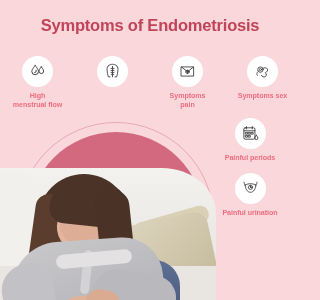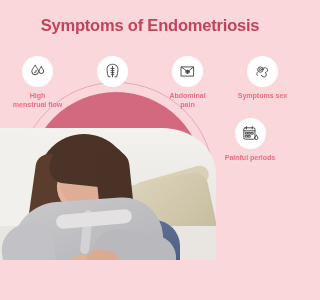--- a/index.html
+++ b/index.html
@@ -2,21 +2,21 @@
 <html><head>
 <meta charset="utf-8">
 <style>
   html,body{margin:0;padding:0;}
   body{
     width:300px;height:300px;overflow:hidden;
     font-family:"Liberation Sans", sans-serif;
     background:#f9d7da;
   }
   #infographic{
-    position:relative;width:300px;height:260px;overflow:hidden;
+    position:relative;width:300px;height:300px;overflow:hidden;
     background:#f9d7da;
   }
 
   
   #title{
     position:absolute;left:0;top:16px;width:300px;
     text-align:center;
     font-size:16.5px;font-weight:bold;letter-spacing:-0.2px;
     color:#c0445a;
   }
@@ -251,21 +251,21 @@
     <div class="top-cell">
       <div class="icon-bubble">
         <svg width="19" height="19" viewBox="0 0 24 24" fill="none" stroke="#3b3b3b" stroke-width="1.1" stroke-linecap="round" stroke-linejoin="round">
           <path d="M4.3 6.2h15.4v11.6H4.3z"></path>
           <path d="M4.3 6.2 12 12.3l7.7-6.1"></path>
           <circle cx="12" cy="12.4" r="2.2"></circle>
           <path d="M12 10.6v3.6M10.2 12.4h3.6"></path>
         </svg>
       </div>
       <div class="label">
-        <span>Abdominal</span><br>
+        <span>Symptoms</span><br>
         <span>pain</span>
       </div>
     </div>
 
     <div class="top-cell">
       <div class="icon-bubble">
         <svg width="19" height="19" viewBox="0 0 24 24" fill="none" stroke="#3b3b3b" stroke-width="1.1" stroke-linecap="round" stroke-linejoin="round">
           <circle cx="9.4" cy="9.6" r="3.4"></circle>
           <circle cx="9.4" cy="9.6" r="1.4"></circle>
           <path d="M12.4 8.1c2.2-1.4 4.6-1.1 5.6 .6 1 1.7 .1 3.8-2 4.6"></path>
@@ -289,17 +289,29 @@
           <rect x="9.6" y="10.6" width="2.2" height="2.2"></rect>
           <rect x="13.2" y="10.6" width="2.2" height="2.2"></rect>
           <rect x="6" y="14.4" width="2.2" height="2.2"></rect>
           <rect x="9.6" y="14.4" width="2.2" height="2.2"></rect>
           <path d="M19.3 14.2c0 0-2 2.2-2 3.5a2 2 0 0 0 4 0c0-1.3-2-3.5-2-3.5z"></path>
         </svg>
       </div>
       <div class="label">Painful periods</div>
     </div>
 
+    <div class="right-cell">
+      <div class="icon-bubble">
+        <svg width="19" height="19" viewBox="0 0 24 24" fill="none" stroke="#3b3b3b" stroke-width="1.1" stroke-linecap="round" stroke-linejoin="round">
+          <path d="M5.2 7.6c0 4 2.6 9.2 6.8 9.2s6.8-5.2 6.8-9.2"></path>
+          <path d="M5.2 7.6c-.9-1.2-1.4-2.6-1.4-3.6M18.8 7.6c.9-1.2 1.4-2.6 1.4-3.6"></path>
+          <path d="M5.2 7.6c2-1.1 4.4-1.6 6.8-1.6s4.8 .5 6.8 1.6"></path>
+          <circle cx="12" cy="10.6" r="2.6"></circle>
+          <path d="M12 10.6h2.4M12 10.6V8.2"></path>
+        </svg>
+      </div>
+      <div class="label">Painful urination</div>
+    </div>
 
 
   </div>
 
 </div>
 
 </body></html>

